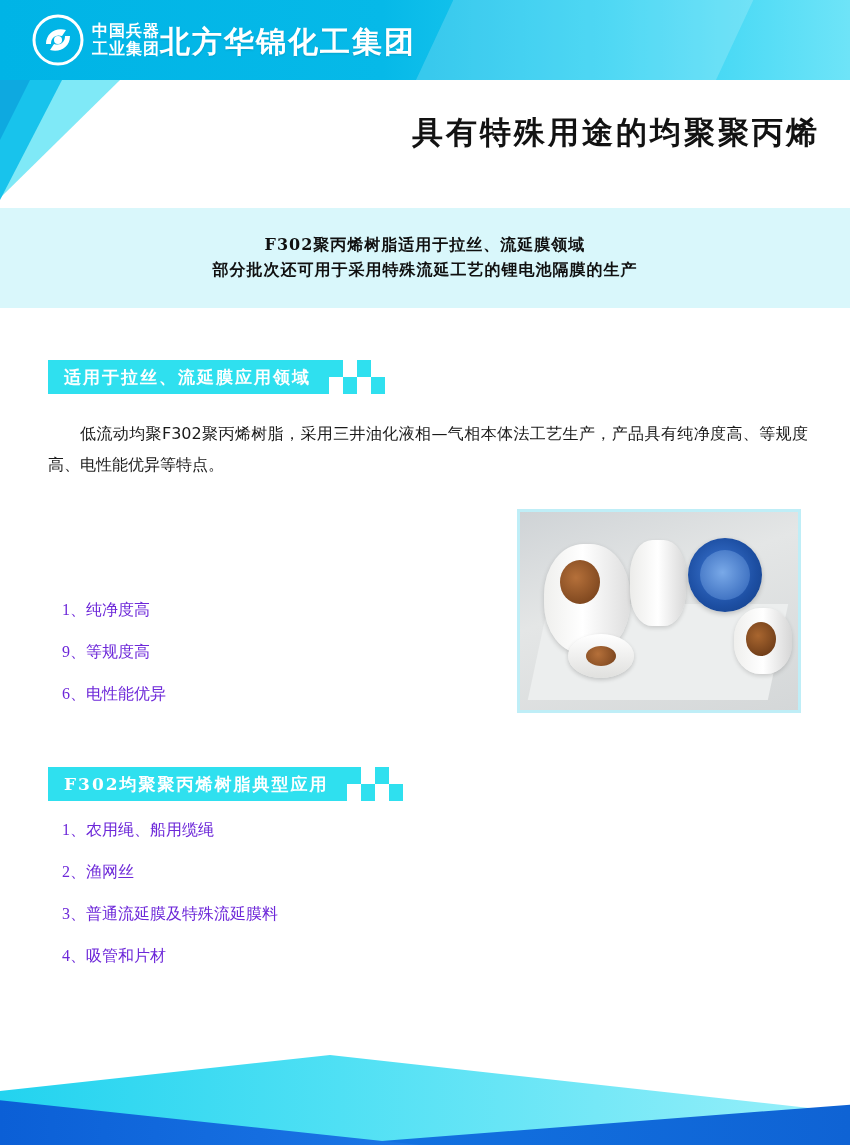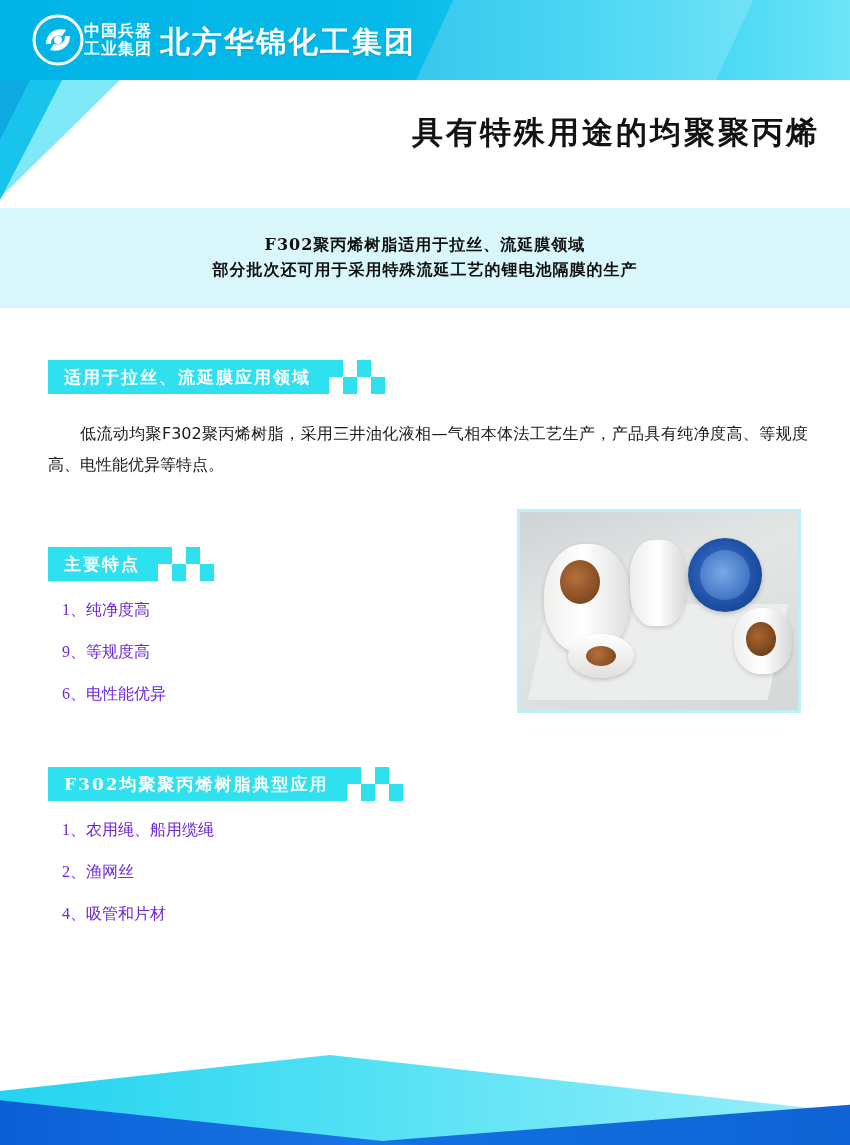--- a/index.html
+++ b/index.html
@@ -38,20 +38,21 @@
     left: 430px; top: -40px;
     width: 300px; height: 180px;
     background: rgba(255,255,255,0.18);
     transform: skewX(-25deg);
   }
   .logo-wrap {
     position: absolute;
     left: 32px; top: 14px;
     display: flex;
     align-items: center;
+    gap: 8px;
   }
   .logo-mark {
     width: 52px; height: 52px;
     position: relative;
   }
   .logo-text-block {
     display: flex;
     flex-direction: column;
     justify-content: center;
     line-height: 1.15;
@@ -358,37 +359,20 @@
         <i class="off"></i>
           <i class="on"></i>
           <i class="off"></i>
           <i class="on"></i>
       </div>
     </div>
   </div>
 
   <div class="para" style="top:418px;">低流动均聚F302聚丙烯树脂，采用三井油化液相—气相本体法工艺生产，产品具有纯净度高、等规度高、电性能优异等特点。</div>
 
-  <div class="section" style="top:547px;">
-    <div class="sec-header">
-      <div class="sec-header-bar">
-        <span>主要特点</span>
-      </div>
-      <div class="checker">
-        <i class="on"></i>
-          <i class="off"></i>
-          <i class="on"></i>
-          <i class="off"></i>
-        <i class="off"></i>
-          <i class="on"></i>
-          <i class="off"></i>
-          <i class="on"></i>
-      </div>
-    </div>
-  </div>
 
   <div class="list" style="top:598px;">
     <div class="li">1、纯净度高</div>
     <div class="li">9、等规度高</div>
     <div class="li">6、电性能优异</div>
   </div>
 
   <div class="photo">
     <div class="sheet"></div>
     <div class="roll roll-big">
@@ -418,20 +402,21 @@
           <i class="on"></i>
           <i class="off"></i>
           <i class="on"></i>
       </div>
     </div>
   </div>
 
   <div class="list" style="top:818px;">
     <div class="li">1、农用绳、船用缆绳</div>
     <div class="li">2、渔网丝</div>
+    <div class="li">3、普通流延膜及特殊流延膜料</div>
     <div class="li">4、吸管和片材</div>
   </div>
 
   <div class="bot-cyan"></div>
   <div class="bot-blue2"></div>
   <div class="bot-blue"></div>
 
 </div>
 
 </body></html>

